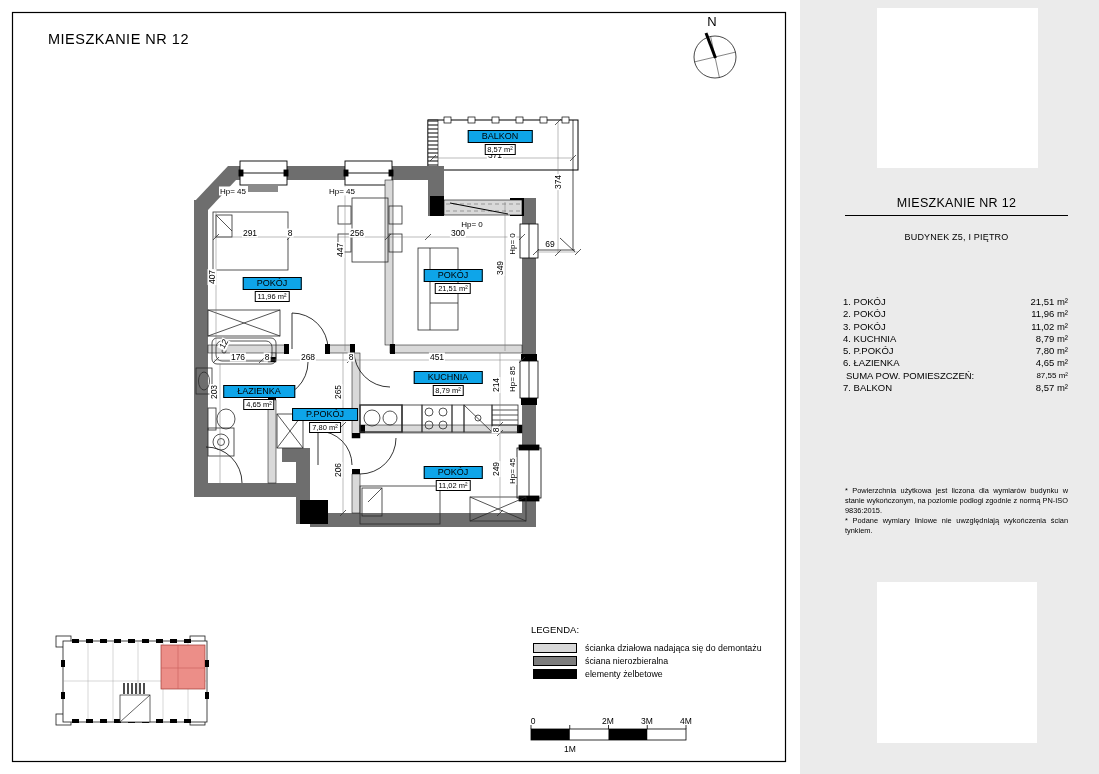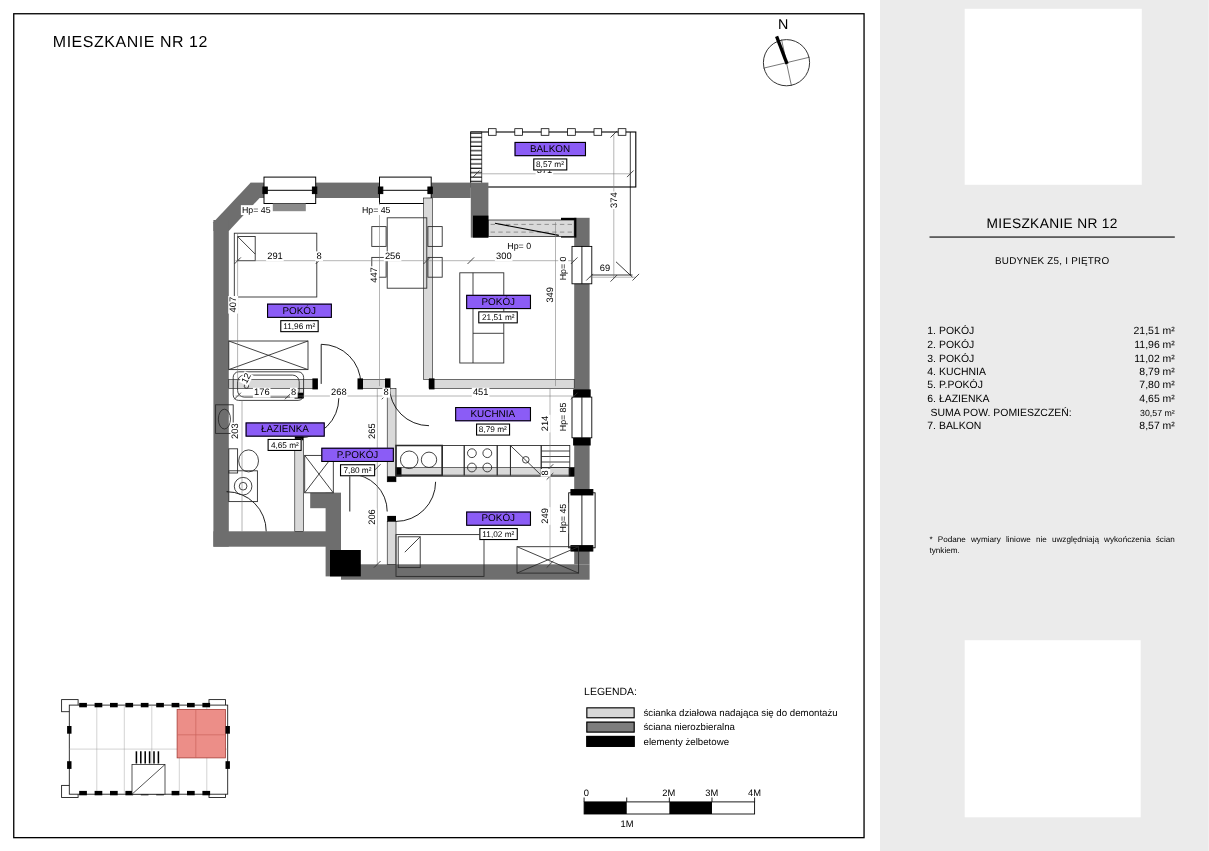--- a/index.html
+++ b/index.html
@@ -5,21 +5,21 @@
   html,body{margin:0;padding:0;background:#fff;}
   .page{position:relative;width:1099px;height:774px;background:#fff;overflow:hidden;
         font-family:"Liberation Sans",sans-serif;color:#000;}
   svg{position:absolute;left:0;top:0;}
   .title{position:absolute;left:48px;top:31px;font-size:14.5px;letter-spacing:.5px;}
   .compass-n{position:absolute;left:700px;top:14px;width:24px;text-align:center;font-size:13px;}
   .watermark{position:absolute;left:328px;top:350px;width:380px;font-size:62px;font-weight:700;
              letter-spacing:7px;color:#b9b9b9;opacity:.5;z-index:6;line-height:1.1;}
   
   .rlabel{position:absolute;transform:translate(-50%,-50%);text-align:center;z-index:4;}
-  .rname{display:inline-block;border:1px solid #000;background:#8b5cf6;font-size:9px;
+  .rname{display:inline-block;border:1px solid #000;background:#0ea5e9;font-size:9px;
          padding:0 13px;line-height:11px;white-space:nowrap;}
   .rarea{display:block;margin:1px auto 0;border:1px solid #000;background:#fff;font-size:7.5px;
          padding:0 2px;line-height:9px;width:max-content;}
   
   .dim{position:absolute;transform:translate(-50%,-50%);font-size:8.5px;background:#fff;
        padding:0 1px;line-height:9px;white-space:nowrap;z-index:3;}
   .dim.rot{transform:translate(-50%,-50%) rotate(-90deg);}
   .dim.rot60{transform:translate(-50%,-50%) rotate(-62deg);}
   .hp{font-size:8px;}
   
@@ -436,25 +436,26 @@
       <div class="sb-row">
           <span class="l">5. P.POKÓJ</span>
           <span class="v">7,80 m²</span>
         </div>
       <div class="sb-row">
           <span class="l">6. ŁAZIENKA</span>
           <span class="v">4,65 m²</span>
         </div>
       <div class="sb-row suma">
           <span class="l">SUMA POW. POMIESZCZEŃ:</span>
-          <span class="v">30,57 m²</span>
+          <span class="v">87,55 m²</span>
         </div>
       <div class="sb-row">
           <span class="l">7. BALKON</span>
           <span class="v">8,57 m²</span>
         </div>
     </div>
     <div class="sb-notes">
+      <p>* Powierzchnia użytkowa jest liczona dla wymiarów budynku w stanie wykończonym, na poziomie podłogi zgodnie z normą PN-ISO 9836:2015.</p>
       <p>* Podane wymiary liniowe nie uwzględniają wykończenia ścian tynkiem.</p>
     </div>
     <div class="sb-box" style="left:77px;top:582px;width:160px;height:161px"></div>
   </div>
 </div>
 
 </body></html>

